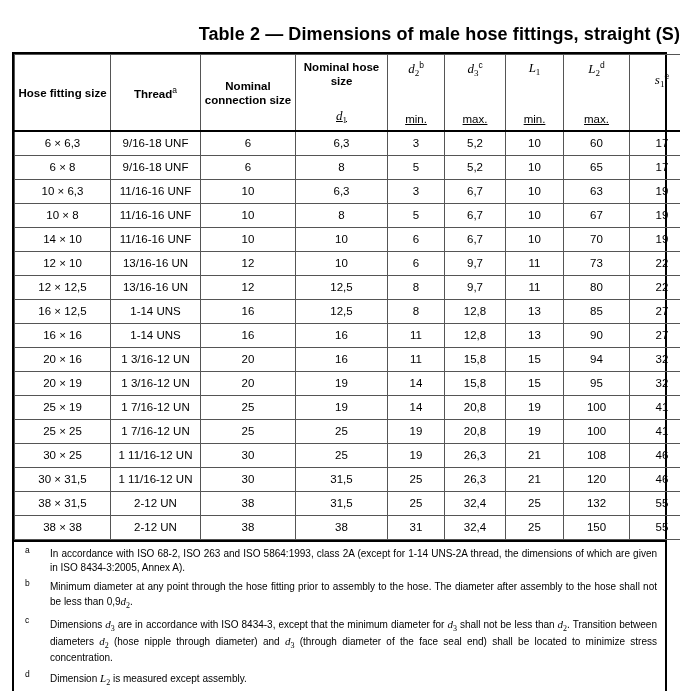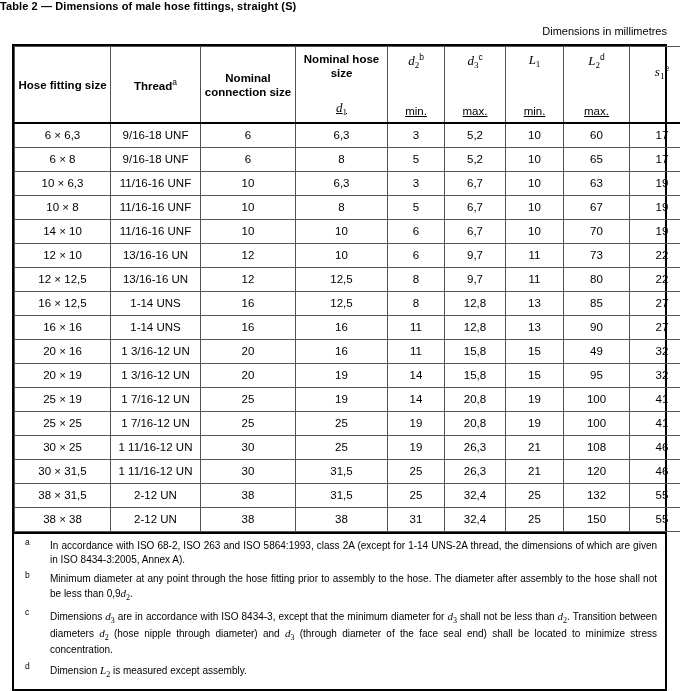--- a/index.html
+++ b/index.html
@@ -18,24 +18,24 @@
 
   .page {
     width: 680px;
     height: 691px;
     position: relative;
     box-sizing: border-box;
   }
 
   
   .table-title {
-    text-align: left;
-    font-size: 11px;
+    text-align: right;
+    font-size: 18px;
     font-weight: bold;
-    padding-top: 0;
+    padding-top: 24px;
     letter-spacing: 0.1px;
   }
 
   .units-line {
     text-align: right;
     font-size: 11px;
     padding-right: 13px;
     padding-top: 13px;
   }
 
@@ -169,21 +169,20 @@
 
   .nowrap { white-space: nowrap; font-family: Liberation Serif, serif; }
 </style>
 </head>
 <body>
 
 <div class="page">
 
   <div class="table-title">Table 2 — Dimensions of male hose fittings, straight (S)</div>
 
-  <div class="units-line">Dimensions in millimetres</div>
 
   <div class="table-wrap">
     <table class="dims">
       <colgroup>
         <col class="c0">
           <col class="c1">
           <col class="c2">
           <col class="c3">
         <col class="c4">
           <col class="c5">
@@ -358,21 +357,21 @@
             <td>27</td>
           </tr>
           <tr>
             <td>20 × 16</td>
             <td>1 3/16-12 UN</td>
             <td>20</td>
             <td>16</td>
             <td>11</td>
             <td>15,8</td>
             <td>15</td>
-            <td>49</td>
+            <td>94</td>
             <td>32</td>
           </tr>
           <tr>
             <td>20 × 19</td>
             <td>1 3/16-12 UN</td>
             <td>20</td>
             <td>19</td>
             <td>14</td>
             <td>15,8</td>
             <td>15</td>

